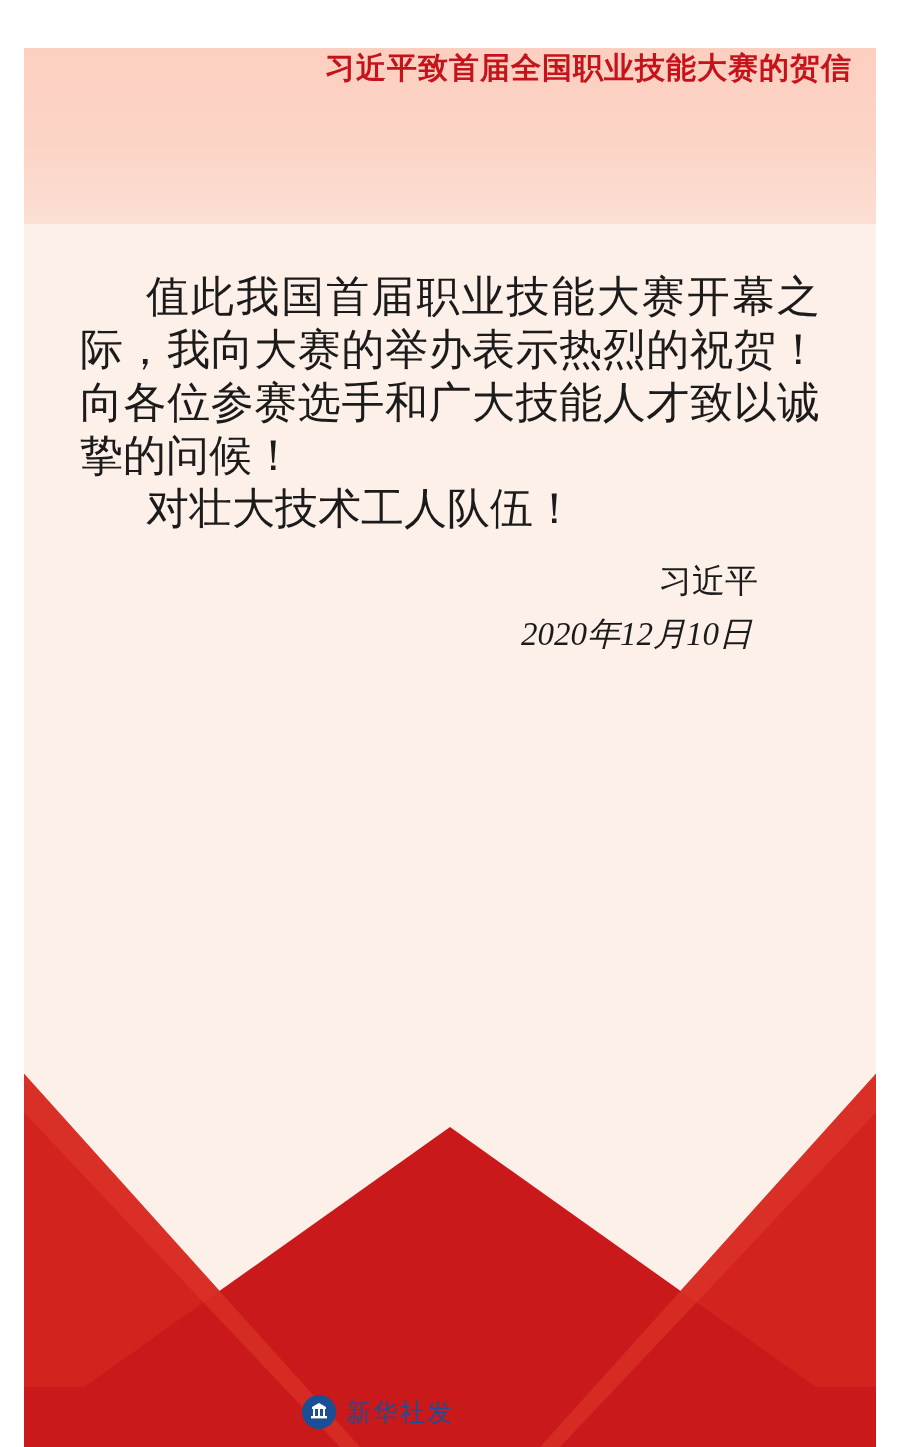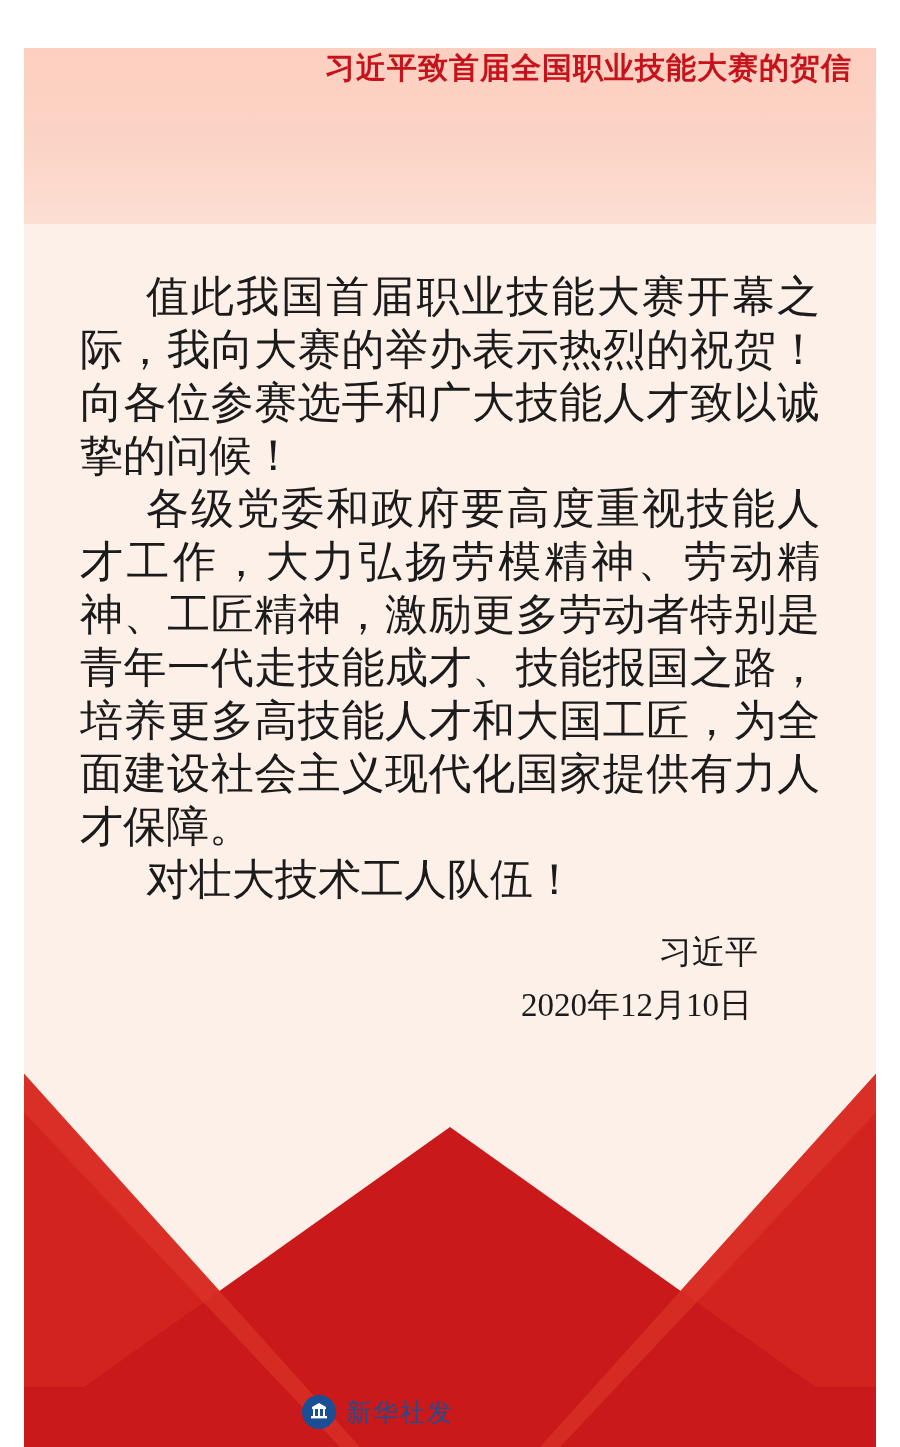--- a/index.html
+++ b/index.html
@@ -96,31 +96,31 @@
   }
   .sign {
     margin-top: 20px;
     text-align: right;
     padding-right: 62px;
     font-family: "Liberation Serif", "DejaVu Serif", serif;
     font-size: 33px;
     line-height: 53px;
     color: #1b1b1b;
   }
-  .sign .date { padding-right: 6px; }
+  .sign .date { padding-right: 6px; font-style: italic; }
 
   
   .footer {
     position: absolute;
     left: 0;
-    bottom: 18px;
+    bottom: 12px;
     width: 756px;
     height: 46px;
     display: flex;
-    align-items: flex-end;
+    align-items: center;
     justify-content: center;
     gap: 10px;
     z-index: 50;
   }
   .footer .logo {
     width: 34px; height: 34px;
     border-radius: 50%;
     background: #1a4f96;
     display: flex; align-items: center; justify-content: center;
   }
@@ -156,21 +156,20 @@
   <div class="frame-right"></div>
   <div class="frame-bottom"></div>
 
   <div class="header-band"></div>
   <div class="header-title">习近平致首届全国职业技能大赛的贺信</div>
 
   <div class="paper"></div>
 
   <div class="letter-body">
     <p class="para">值此我国首届职业技能大赛开幕之际，我向大赛的举办表示热烈的祝贺！向各位参赛选手和广大技能人才致以诚挚的问候！</p>
-    <p class="para">各级党委和政府要高度重视技能人才工作，大力弘扬劳模精神、劳动精神、工匠精神，激励更多劳动者特别是青年一代走技能成才、技能报国之路，培养更多高技能人才和大国工匠，为全面建设社会主义现代化国家提供有力人才保障。</p>
     <p class="para">对壮大技术工人队伍！</p>
     <div class="sign">
       <div>习近平</div>
       <div class="date">2020年12月10日</div>
     </div>
   </div>
 
   <div class="footer">
     <span class="logo">
       <svg width="24" height="24" viewBox="0 0 24 24" aria-hidden="true">

